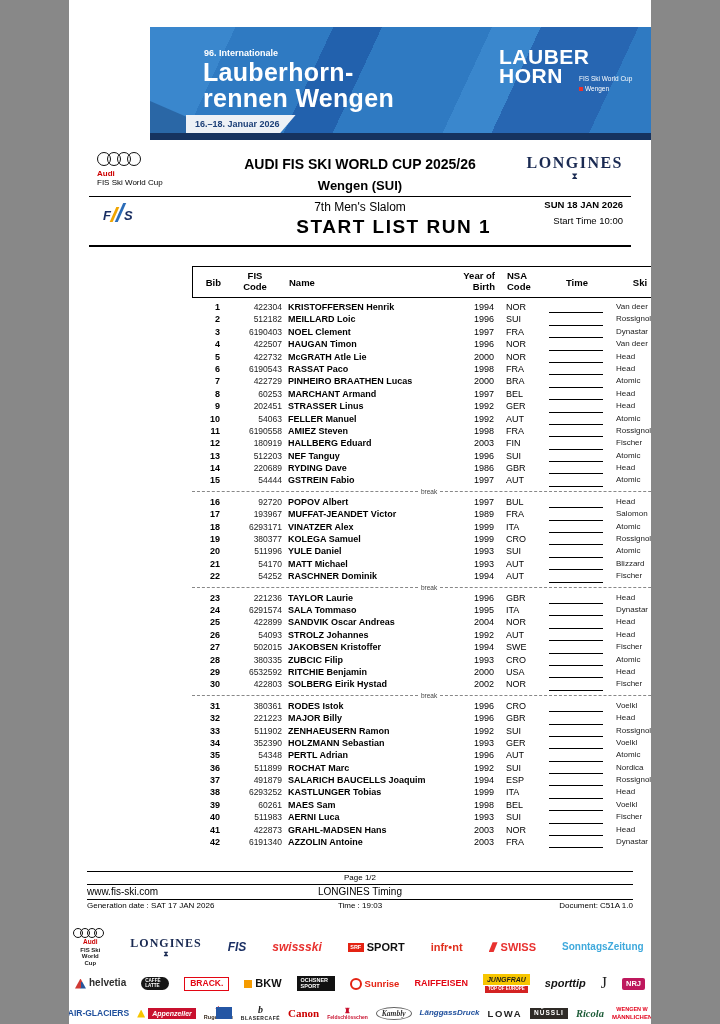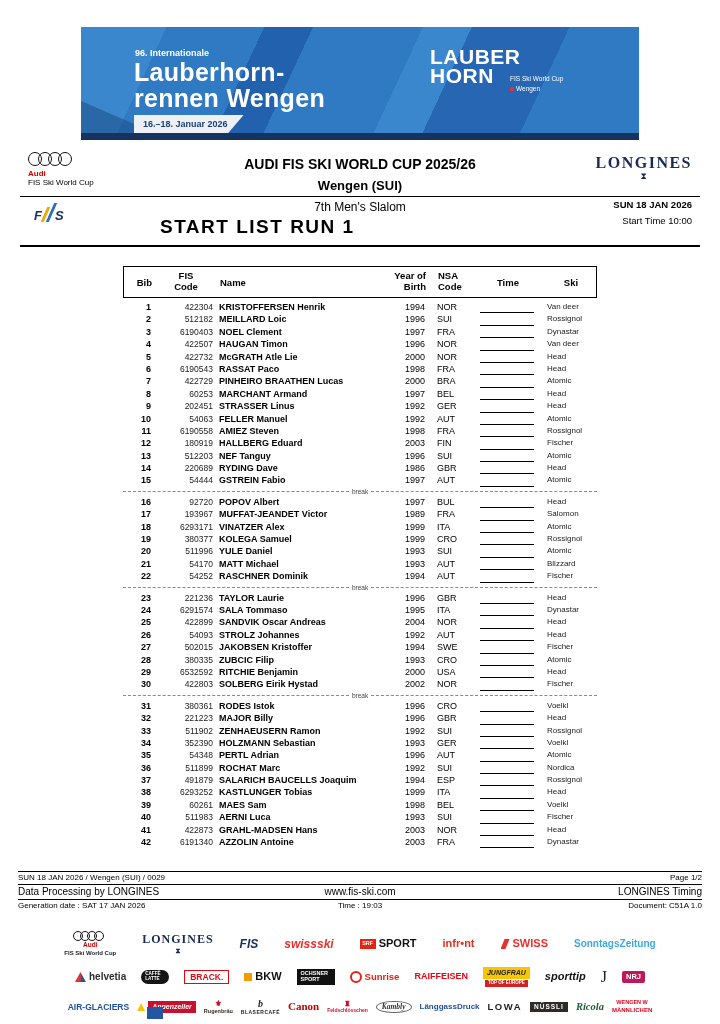--- a/index.html
+++ b/index.html
@@ -1,47 +1,47 @@
 <!DOCTYPE html>
 <html><head>
 <meta charset="utf-8">
 <style>
   html,body{margin:0;padding:0;background:#888;}
-  .page{position:relative;width:720px;height:1024px;background:#fff;margin:0 auto;
+  .page{position:relative;width:582px;height:1024px;background:#fff;margin:0 auto;
         font-family:"Liberation Sans",sans-serif;color:#000;overflow:hidden;}
 
   
   .banner{position:absolute;left:81px;top:27px;width:558px;height:113px;overflow:hidden;
     background:linear-gradient(115deg,#3a87cd 0%,#3a87cd 14%,#2f7ac2 14%,#2f7ac2 30%,#2261ad 30%,#2261ad 38%,#2f7ac2 38%,#2f7ac2 56%,#3a87cd 56%,#3a87cd 64%,#2766b2 64%,#2766b2 80%,#2f7ac2 80%);}
   .banner::before{content:'';position:absolute;left:0;bottom:0;width:90px;height:60px;
     background:#1d4d86;clip-path:polygon(0 35%,100% 100%,0 100%);opacity:.55;}
   .banner-navy{position:absolute;left:0;bottom:0;width:100%;height:7px;background:#16335f;}
   .b-ed{position:absolute;left:54px;top:21px;color:#fff;font-size:9px;font-weight:600;}
   .b-t1{position:absolute;left:53px;top:31px;color:#fff;font-size:25px;font-weight:800;letter-spacing:.3px;}
   .b-t2{position:absolute;left:53px;top:57px;color:#fff;font-size:25px;font-weight:800;letter-spacing:.3px;}
-  .b-date{position:absolute;left:53px;top:88px;background:#edf1f6;color:#1c3f77;font-size:9px;
+  .b-date{position:absolute;left:36px;top:88px;background:#edf1f6;color:#1c3f77;font-size:9px;
     font-weight:700;padding:4px 16px 4px 9px;clip-path:polygon(0 0,100% 0,86% 100%,0 100%);}
   .lh{position:absolute;left:349px;top:20px;color:#fff;}
   .lh-1,.lh-2{font-size:21px;font-weight:800;line-height:.92;letter-spacing:.5px;}
   .lh-sub{position:absolute;left:80px;top:27px;font-size:6.5px;line-height:1.5;white-space:nowrap;}
   .lh-sub .row{display:flex;align-items:center;gap:2px;}
   .sq{display:inline-block;width:4px;height:4px;background:#e8312f;}
 
   
   .hdr-rule1{position:absolute;left:20px;right:20px;top:196px;border-top:1px solid #000;}
   .hdr-rule2{position:absolute;left:20px;right:20px;top:245px;border-top:2px solid #000;}
   .audi-blk{position:absolute;left:28px;top:152px;font-size:8px;line-height:1.15;}
   .rings{display:flex;}
   .ring{width:12px;height:12px;border:1.6px solid #111;border-radius:50%;margin-left:-4px;}
   .ring:first-child{margin-left:0;}
   .audi-word{color:#c00;font-weight:700;margin-top:3px;}
   .c-title{position:absolute;left:160px;right:160px;top:156px;text-align:center;font-size:14px;font-weight:700;}
   .c-venue{position:absolute;left:160px;right:160px;top:178px;text-align:center;font-size:13px;font-weight:700;}
   .c-event{position:absolute;left:160px;right:160px;top:200px;text-align:center;font-size:12px;}
-  .c-list{position:absolute;left:160px;right:160px;top:216px;text-align:left;font-size:19px;letter-spacing:1.5px;font-weight:600;}
+  .c-list{position:absolute;left:160px;right:160px;top:216px;text-align:right;font-size:19px;letter-spacing:1.5px;font-weight:600;}
   .longines-blk{position:absolute;right:28px;top:154px;text-align:center;color:#1a2a52;}
   .longines-word{font-family:"Liberation Serif",serif;font-weight:700;font-size:16px;letter-spacing:1.5px;}
   .lg-emblem{font-size:9px;line-height:1;}
   .r-date{position:absolute;right:28px;top:199px;text-align:right;font-size:9.5px;font-weight:700;}
   .r-time{position:absolute;right:28px;top:215px;text-align:right;font-size:9.5px;}
   .fis-logo{position:absolute;left:34px;top:203px;display:flex;align-items:flex-end;gap:1px;
     color:#1a2f63;font-weight:800;font-style:italic;font-size:13px;line-height:1;}
   .fis-bar{width:3px;transform:skewX(-24deg);margin:0 1px;}
   .fis-bar.y{height:15px;background:#f0a500;}
   .fis-bar.b{height:19px;background:#2b6cb8;}
@@ -651,27 +651,25 @@
             <span class="tline"></span>
           </div>
           <div class="cell c-ski">Dynastar</div>
         </div>
       </div>
   </div>
 
   <div class="footer">
     <div class="frule"></div>
     <div class="frow">
-      <div>SUN 18 JAN 2026 / Wengen (SUI) / 0029</div>
       <div></div>
       <div class="r">Page 1/2</div>
     </div>
     <div class="frule2"></div>
     <div class="frow mid">
-      <div>Data Processing by LONGINES</div>
       <div>www.fis-ski.com</div>
       <div class="r">LONGINES Timing</div>
     </div>
     <div class="frule"></div>
     <div class="frow">
       <div>Generation date : SAT 17 JAN 2026</div>
       <div>Time : 19:03</div>
       <div class="r">Document: C51A 1.0</div>
     </div>
   </div>
@@ -772,21 +770,21 @@
           <span class="txt" style="color: rgb(204, 0, 0); font-family: &quot;Liberation Serif&quot;, serif; font-size: 11px; font-weight: 800;">Canon</span>
         </div>
         <div class="sponsor stack">
           <span class="ic ic-glyph" style="color: rgb(200, 16, 46); font-size: 7px;">♜</span>
           <span class="txt" style="color: rgb(200, 16, 46); font-size: 5px;">Feldschlösschen</span>
         </div>
         <div class="sponsor">
           <span class="txt" style="color: rgb(51, 51, 51); border: 1px solid rgb(102, 102, 102); padding: 1.5px 5px; border-radius: 50%; font-style: italic; font-family: &quot;Liberation Serif&quot;, serif; font-size: 7.5px;">Kambly</span>
         </div>
         <div class="sponsor">
-          <span class="txt" style="color: rgb(31, 79, 156); font-size: 8px; font-weight: 700;">LänggassDruck</span>
+          <span class="txt" style="color: rgb(31, 79, 156); font-style: italic; font-size: 8px; font-weight: 700;">LänggassDruck</span>
         </div>
         <div class="sponsor">
           <span class="txt" style="color: rgb(34, 34, 34); font-size: 9.5px; letter-spacing: 1.5px; font-weight: 800;">LOWA</span>
         </div>
         <div class="sponsor">
           <span class="txt" style="color: rgb(255, 255, 255); background: rgb(46, 42, 38); padding: 2px 4px; font-size: 6.5px; letter-spacing: 1px; font-weight: 700;">NÜSSLI</span>
         </div>
         <div class="sponsor">
           <span class="txt" style="color: rgb(29, 92, 56); font-style: italic; font-family: &quot;Liberation Serif&quot;, serif; font-size: 10.5px; font-weight: 700;">Ricola</span>
         </div>

